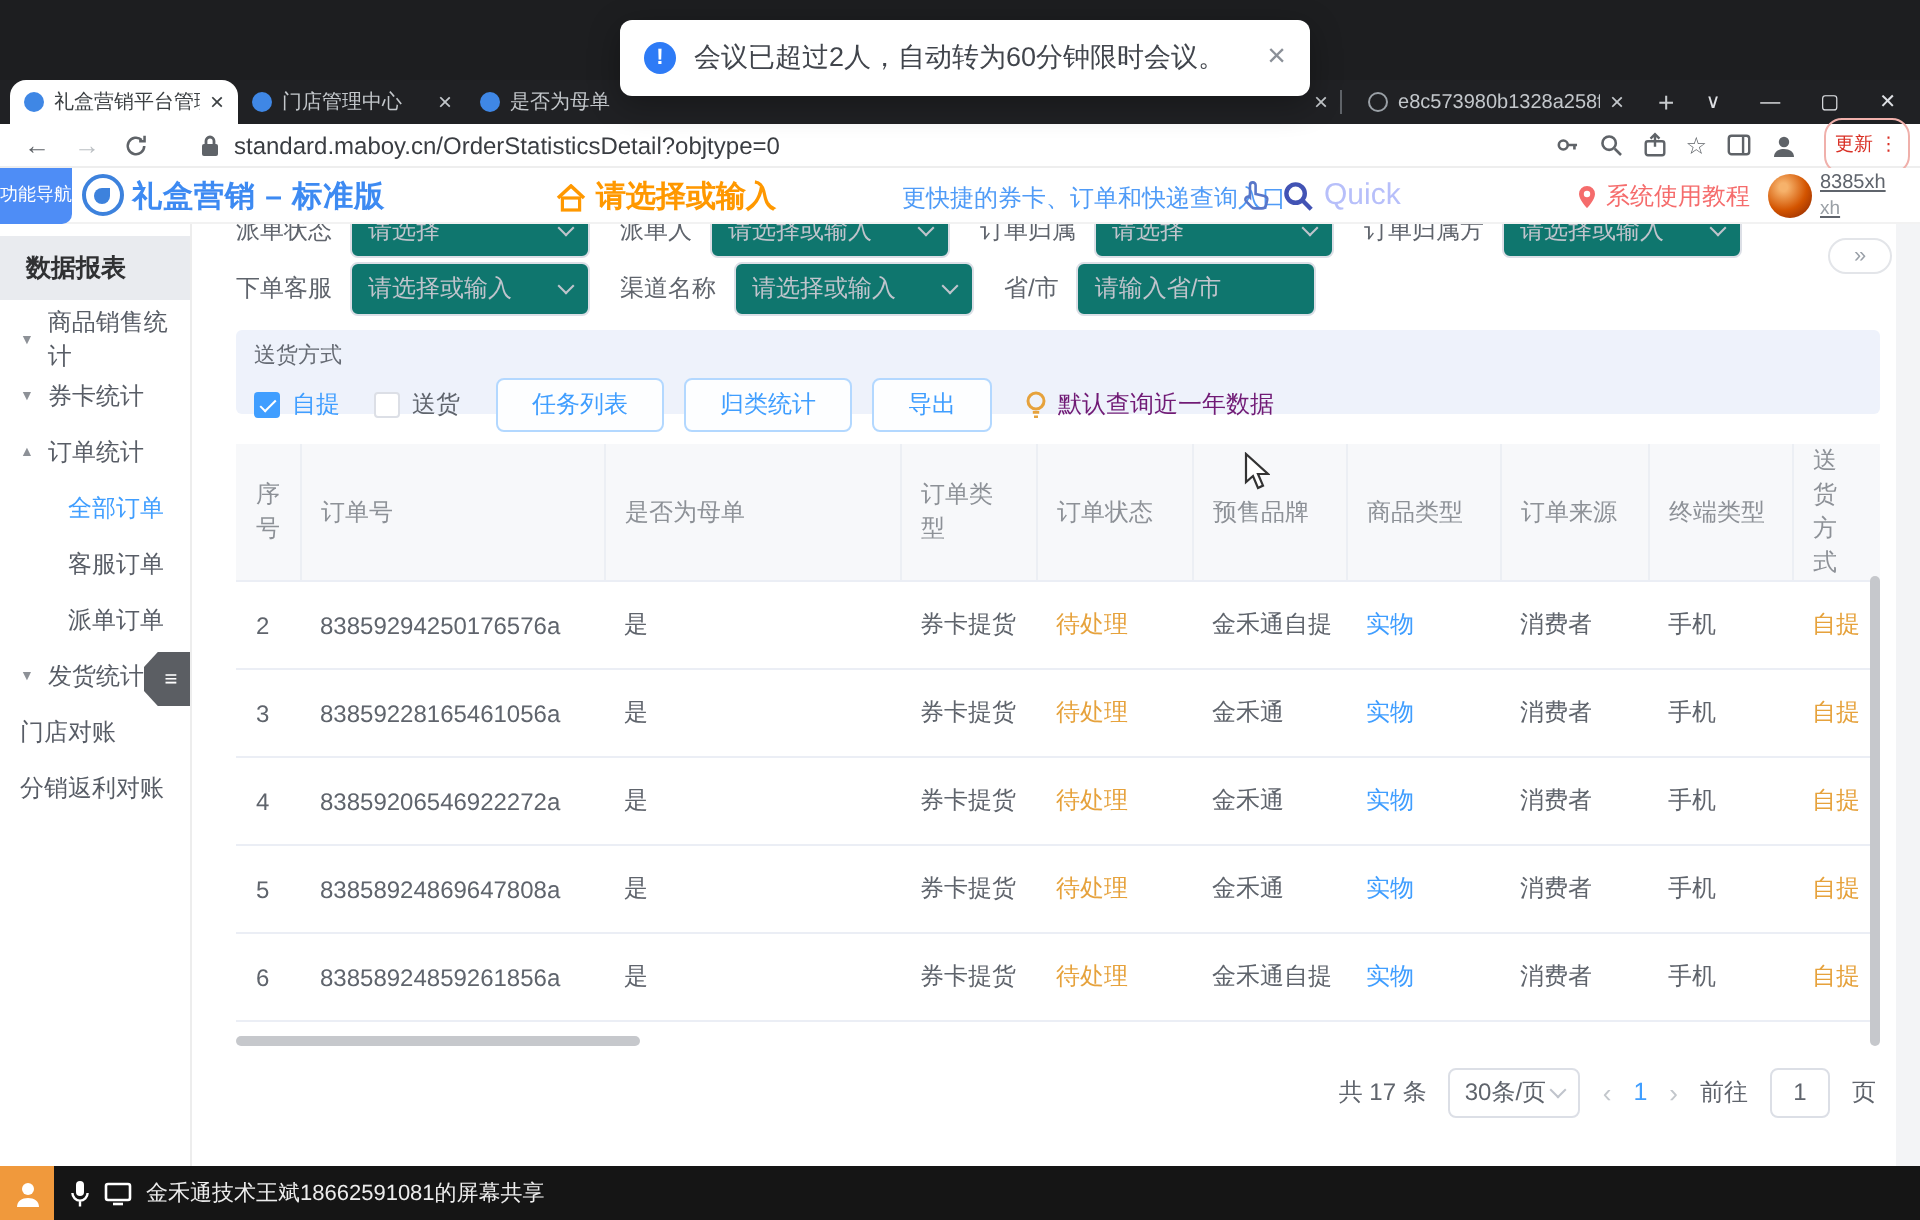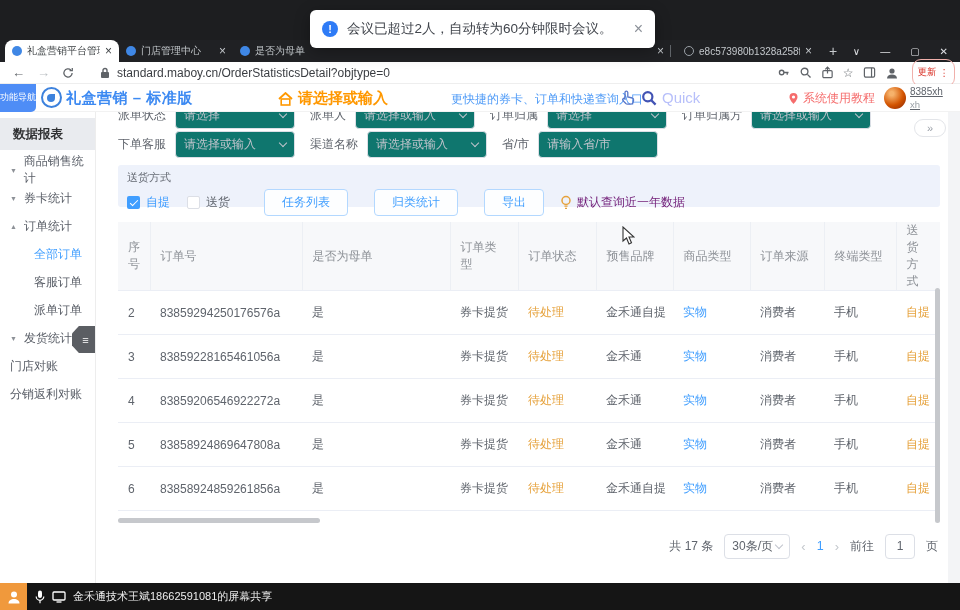--- a/index.html
+++ b/index.html
@@ -98,21 +98,21 @@
   .tb-label { font-size:11px; color:#666b74; }
   .tb-row { display:flex; align-items:center; margin-top:4px; }
   .cb { width:13px; height:13px; border-radius:2px; margin-right:6px; position:relative; flex:none; }
   .cb.checked { background:#409eff; }
   .cb.checked::after { content:""; position:absolute; left:4.5px; top:1.5px; width:3px; height:7px;
                        border-right:1.5px solid #fff; border-bottom:1.5px solid #fff; transform:rotate(45deg); }
   .cb.un { background:#fff; border:1px solid #dcdfe6; }
   .cb-label { font-size:12px; color:#5f646c; margin-right:17px; }
   .cb-label.on { color:#409eff; }
   .pbtn { height:27px; padding:0 17px; border:1px solid #b3d8ff; border-radius:4px; background:#fdfeff; color:#409eff;
-          font-size:12px; display:flex; align-items:center; margin-right:9px; margin-left:17px; }
+          font-size:12px; display:flex; align-items:center; margin-right:9px; margin-left:1px; }
   .tip { display:flex; align-items:center; color:#701a75; font-size:12px; margin-left:7px; gap:5px; }
 
   .tbl-viewport { position:absolute; left:11px; top:110px; width:822px; height:301px; overflow:hidden; }
   table { border-collapse:collapse; table-layout:fixed; width:822px; }
   thead th { height:48px; background:#f7f8fa; font-size:12px; color:#8d9197; font-weight:normal; text-align:left;
              padding:0 10px; border-bottom:1px solid #ebeef5; border-right:1px solid #eceff4; }
   thead th:last-child { border-right:none; }
   tbody td { height:44px; font-size:12px; color:#5f646c; padding:0 10px; border-bottom:1px solid #ebeef5; background:#fff;
              white-space:nowrap; overflow:hidden; }
   .c-warn { color:#e6a23c; }

